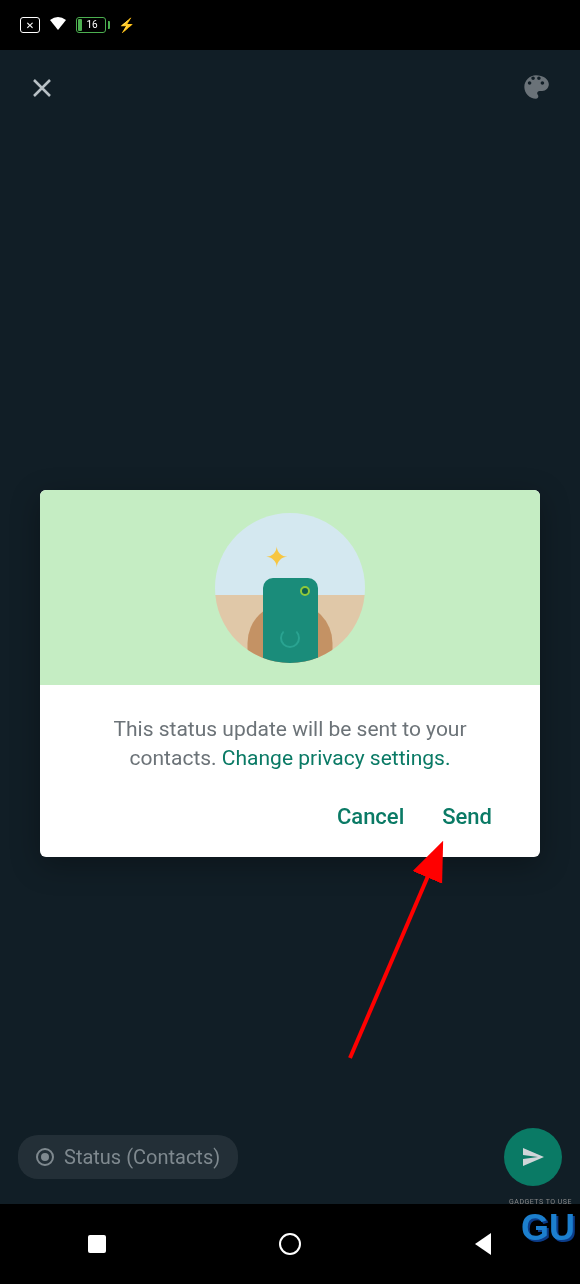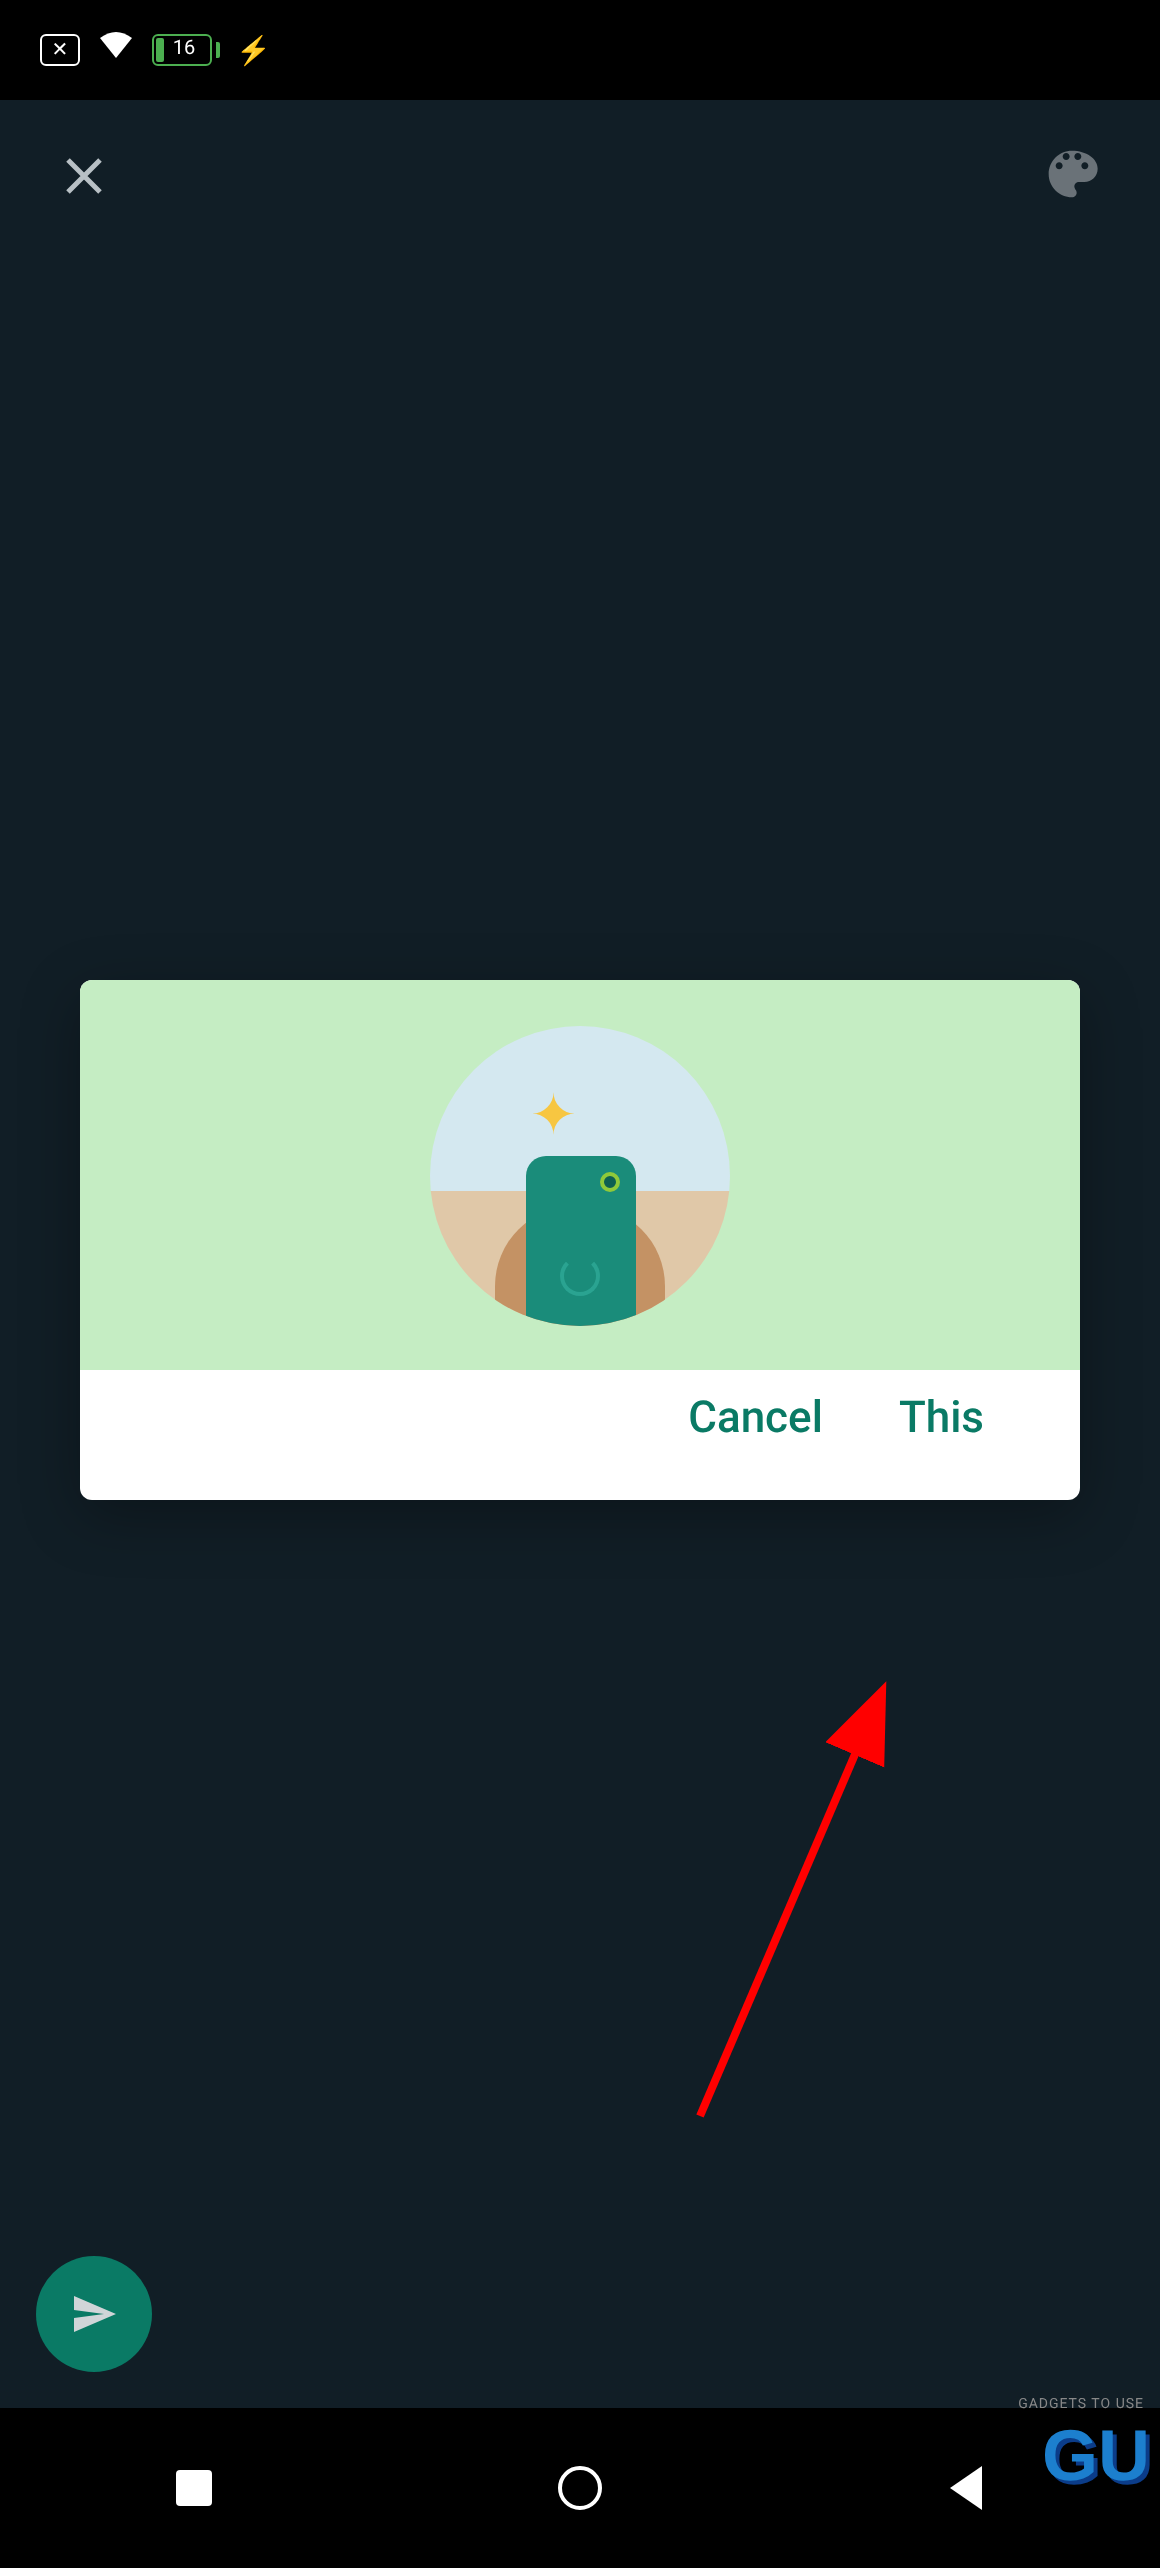--- a/index.html
+++ b/index.html
@@ -331,36 +331,43 @@
     <div class="dialog-header">
       <div class="illustration">
         <div class="hand"></div>
         <div class="phone">
           <div class="phone-camera"></div>
           <div class="phone-refresh"></div>
         </div>
         <div class="sparkle">✦</div>
       </div>
     </div>
+    <div class="dialog-body">
+      <span>This status update will be sent to your contacts. </span><span class="privacy-link">Change privacy settings.</span>
+    </div>
     <div class="dialog-actions">
       <div class="dialog-btn">Cancel</div>
-      <div class="dialog-btn">This</div>
+      <div class="dialog-btn">Send</div>
     </div>
   </div>
 
   <svg class="arrow-annotation" width="140" height="240">
     <defs>
       <marker id="arrhead" markerWidth="12" markerHeight="12" refX="8" refY="4" orient="auto">
         <polygon points="0 0, 10 4, 0 8" fill="#ff0000"></polygon>
       </marker>
     </defs>
     <line x1="20" y1="220" x2="110" y2="10" stroke="#ff0000" stroke-width="4" marker-end="url(#arrhead)"></line>
   </svg>
 
   <div class="bottom-controls">
+    <div class="status-chip">
+      <div class="chip-icon"></div>
+      <span>Status (Contacts)</span>
+    </div>
     <div class="send-fab">
       <svg width="24" height="24" viewBox="0 0 24 24">
           <path d="M2 21l21-9L2 3v7l15 2-15 2v7z" fill="#d0d5d8"></path>
         </svg>
     </div>
   </div>
 </div>
 
 <div class="nav-bar">
   <div class="nav-btn">

